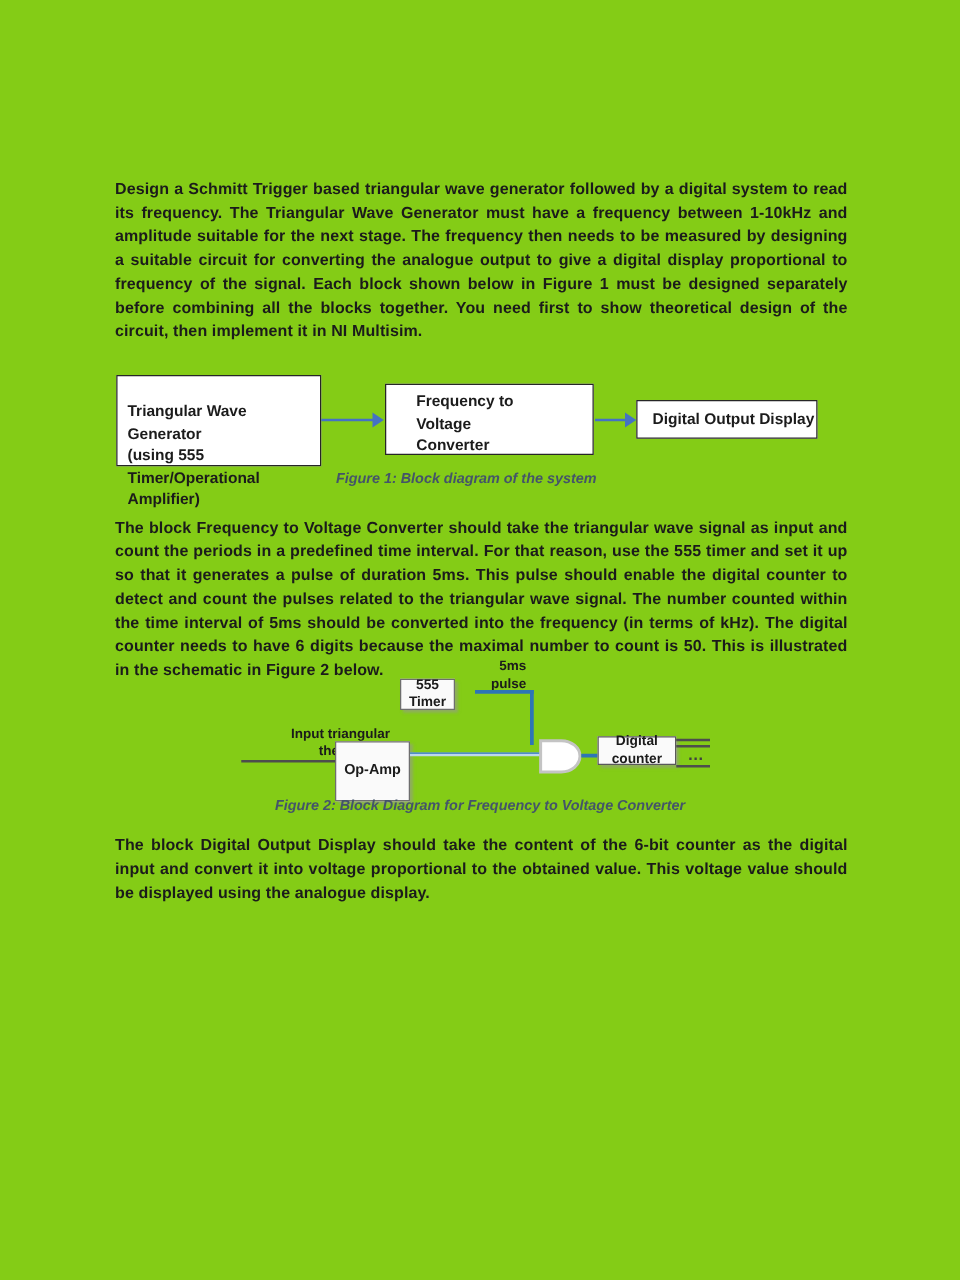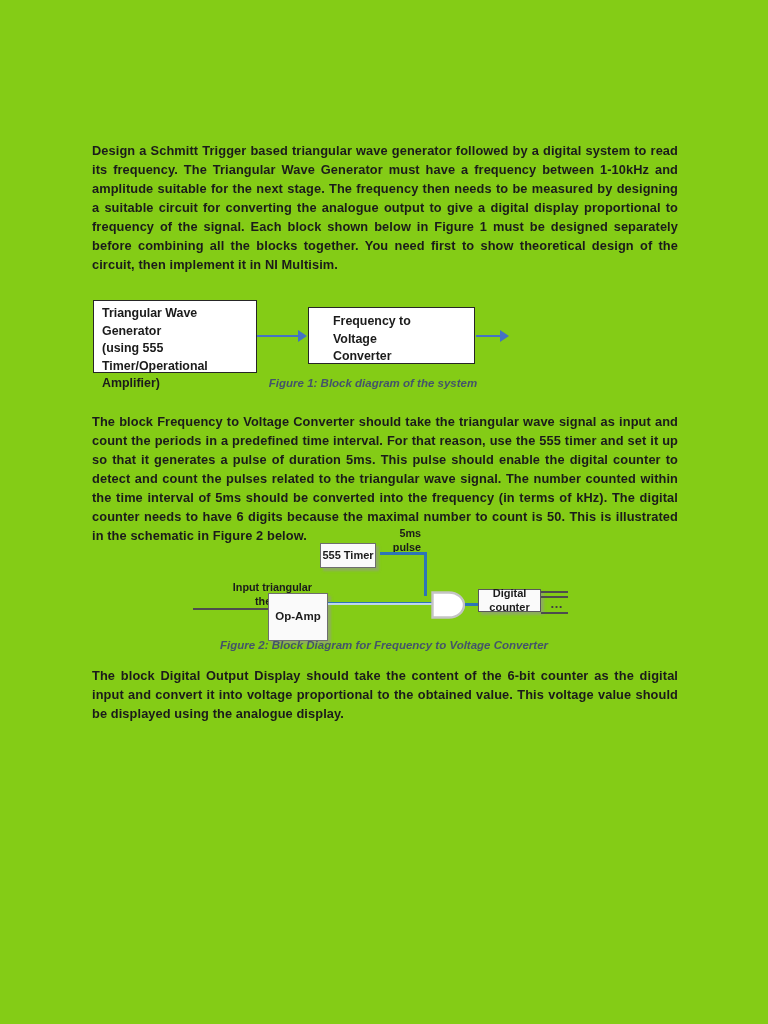--- a/index.html
+++ b/index.html
@@ -80,21 +80,21 @@
   }
   svg{display:block;}
 </style>
 </head>
 <body>
 
 <div id="page">
 
   <div class="para" style="top:141px;">Design a Schmitt Trigger based triangular wave generator followed by a digital system to read its frequency. The Triangular Wave Generator must have a frequency between 1-10kHz and amplitude suitable for the next stage. The frequency then needs to be measured by designing a suitable circuit for converting the analogue output to give a digital display proportional to frequency of the signal. Each block shown below in Figure 1 must be designed separately before combining all the blocks together. You need first to show theoretical design of the circuit, then implement it in NI Multisim.</div>
 
-  <div class="f1-box" style="left:93px;top:300px;width:164px;height:73px;padding:4px 8px;">
+  <div class="f1-box" style="left:93px;top:300px;width:164px;height:73px;padding:20px 8px;">
     <div>Triangular Wave Generator</div>
     <div>(using 555</div>
     <div>Timer/Operational</div>
     <div>Amplifier)</div>
   </div>
 
   <div class="arrow" style="left:257px;top:330px;width:50px;">
     <div class="shaft" style="width:42px;"></div>
     <div class="head" style="left:41px;"></div>
   </div>
@@ -102,31 +102,34 @@
   <div class="f1-box" style="left:308px;top:307px;width:167px;height:57px;padding:5px 24px;">
     <div>Frequency to Voltage</div>
     <div>Converter</div>
   </div>
 
   <div class="arrow" style="left:476px;top:330px;width:33px;">
     <div class="shaft" style="width:25px;"></div>
     <div class="head" style="left:24px;"></div>
   </div>
 
+  <div class="f1-box" style="left:509px;top:320px;width:145px;height:31px;display:flex;align-items:center;padding:0 0 0 12px;">
+    <div>Digital Output Display</div>
+  </div>
 
   <div class="caption" style="left:93px;top:377px;width:560px;">Figure 1: Block diagram of the system</div>
 
   <div class="para" style="top:412px;">The block Frequency to Voltage Converter should take the triangular wave signal as input and count the periods in a predefined time interval. For that reason, use the 555 timer and set it up so that it generates a pulse of duration 5ms. This pulse should enable the digital counter to detect and count the pulses related to the triangular wave signal. The number counted within the time interval of 5ms should be converted into the frequency (in terms of kHz). The digital counter needs to have 6 digits because the maximal number to count is 50. This is illustrated in the schematic in Figure 2 below.</div>
 
   <div class="f2-label" style="left:373px;top:527px;width:48px;">
     <div>5ms</div>
     <div>pulse</div>
   </div>
 
-  <div class="f2-box" style="left:320px;top:543px;width:56px;height:25px;">
+  <div class="f2-box" style="left:320px;top:543px;width:44px;height:25px;">
     <div>555 Timer</div>
   </div>
 
   <div class="wire blue" style="left:380px;top:552px;width:47px;height:3px;"></div>
   <div class="wire blue" style="left:424px;top:552px;width:3px;height:44px;"></div>
 
   <div class="f2-label" style="left:198px;top:581px;width:80px;margin-left:34px;">
     <div>Input triangular</div>
     <div>then signal</div>
   </div>

